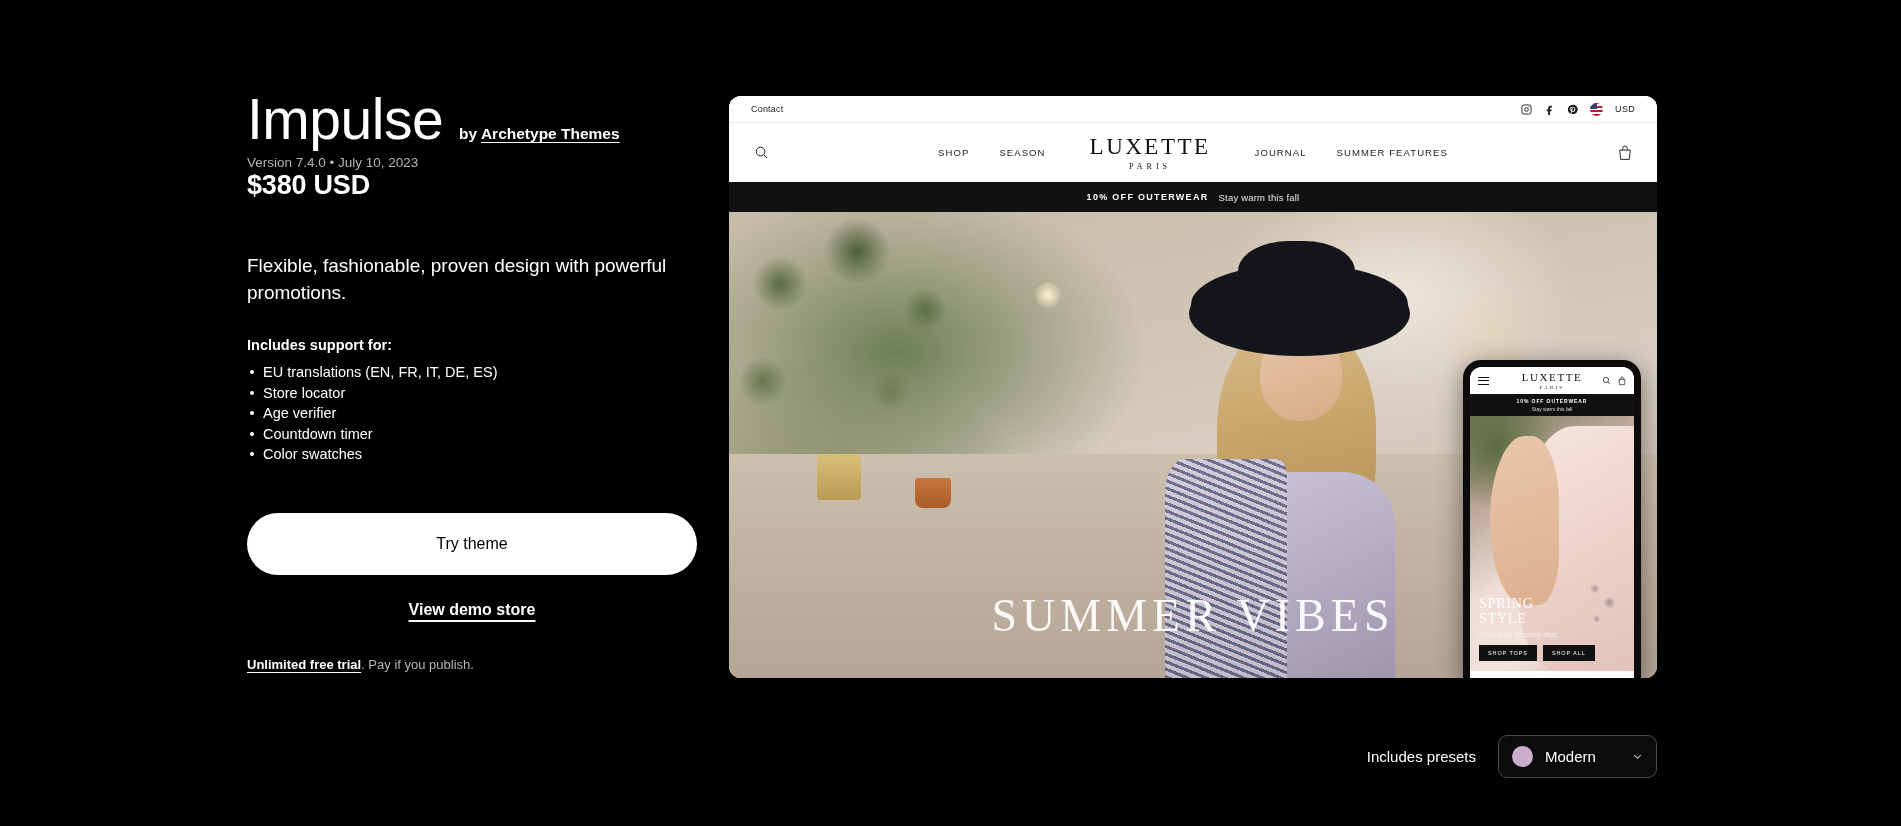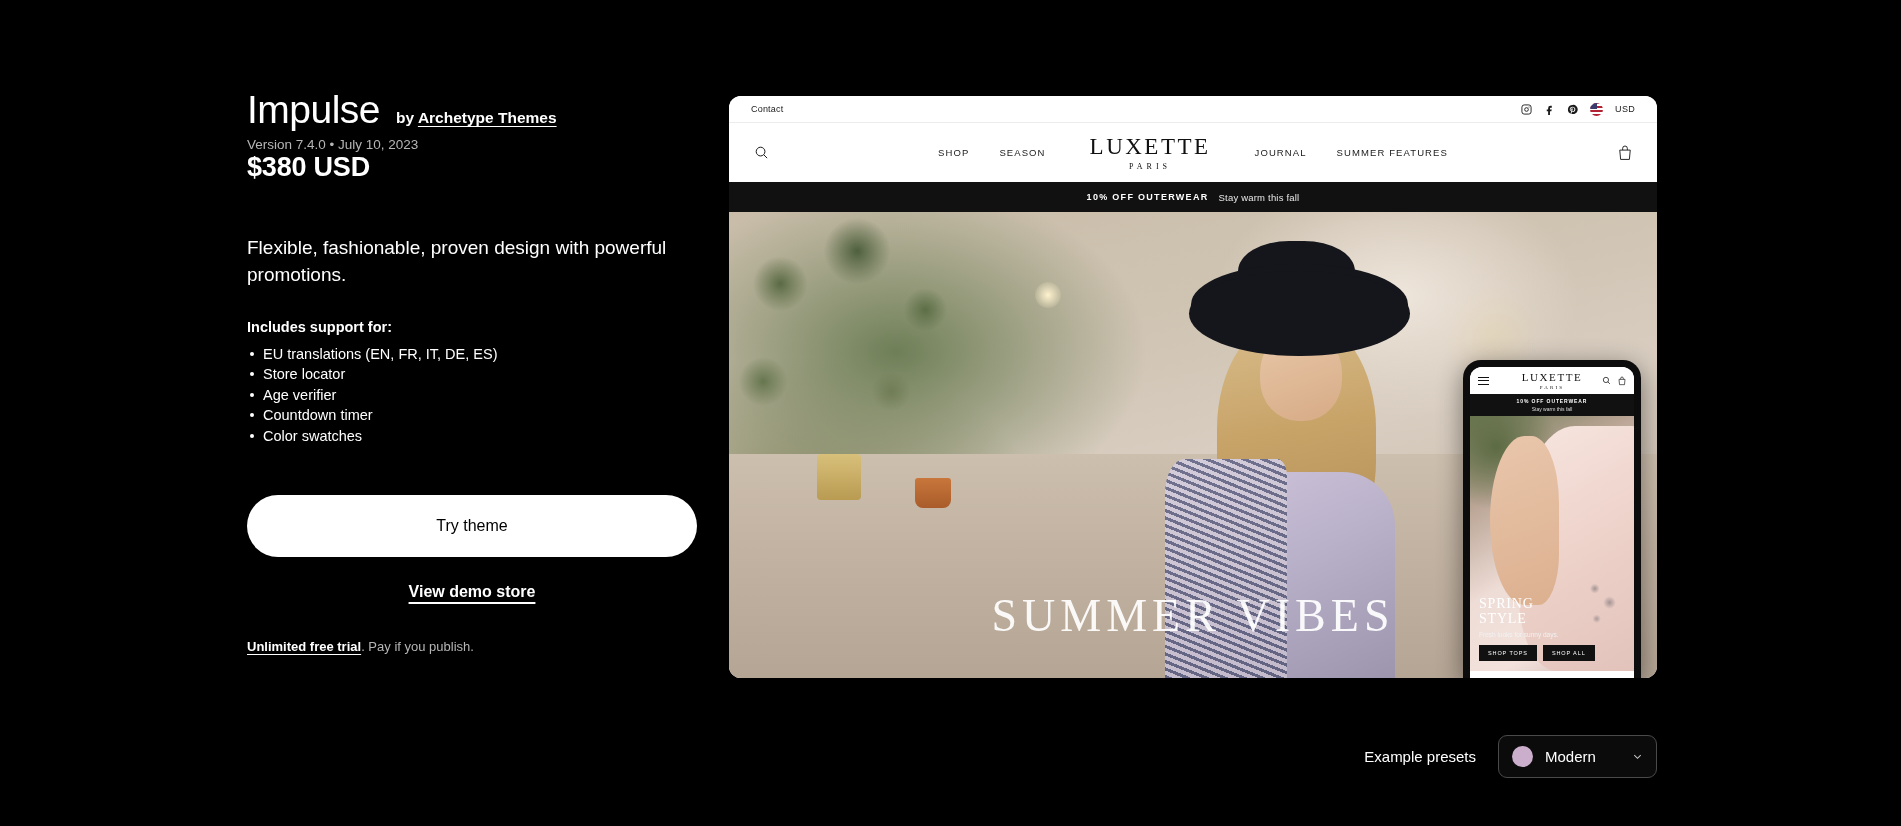--- a/index.html
+++ b/index.html
@@ -12,21 +12,21 @@
   .page { position: relative; width: 1901px; height: 826px; background: #000; }
 
   
   .left-col {
     position: absolute;
     left: 247px; top: 90px;
     width: 470px;
   }
   .title-row { display: flex; align-items: baseline; gap: 16px; }
   .theme-title {
-    font-size: 39px; line-height: 1.02;
+    font-size: 57px; line-height: 1.02;
     font-weight: 400; color: #ffffff;
     letter-spacing: -0.5px;
   }
   .by-line {
     font-size: 15.5px; color: #ffffff; font-weight: 600;
     white-space: nowrap;
   }
   .by-line .author {
     text-decoration: underline;
     text-underline-offset: 3px;
@@ -569,21 +569,21 @@
                 <button>SHOP ALL</button>
               </div>
             </div>
           </div>
         </div>
       </div>
     </div>
   </div>
 
   <div class="presets-row">
-    <span class="presets-label">Example presets</span>
+    <span class="presets-label">Includes presets</span>
     <div class="preset-select">
       <span class="preset-swatch" style="background:#cbaecb;"></span>
       <span class="preset-name">Modern</span>
       <svg class="chev" viewBox="0 0 24 24" fill="none" stroke="#c9c9c9" stroke-width="2.2">
         <polyline points="5,9 12,16 19,9"></polyline>
       </svg>
     </div>
   </div>
 
 </div>

